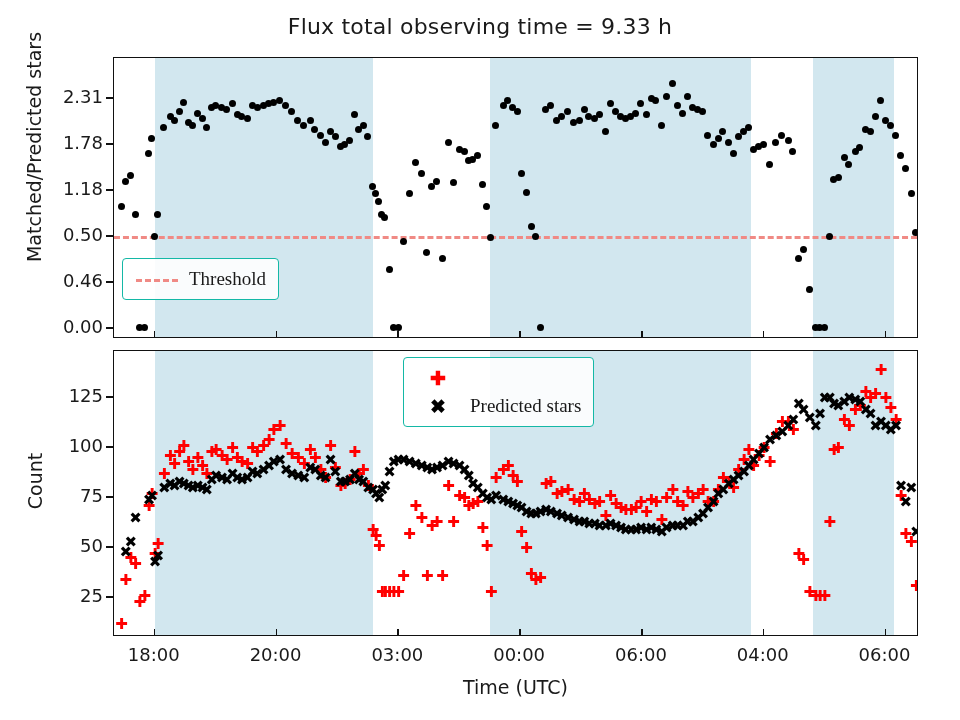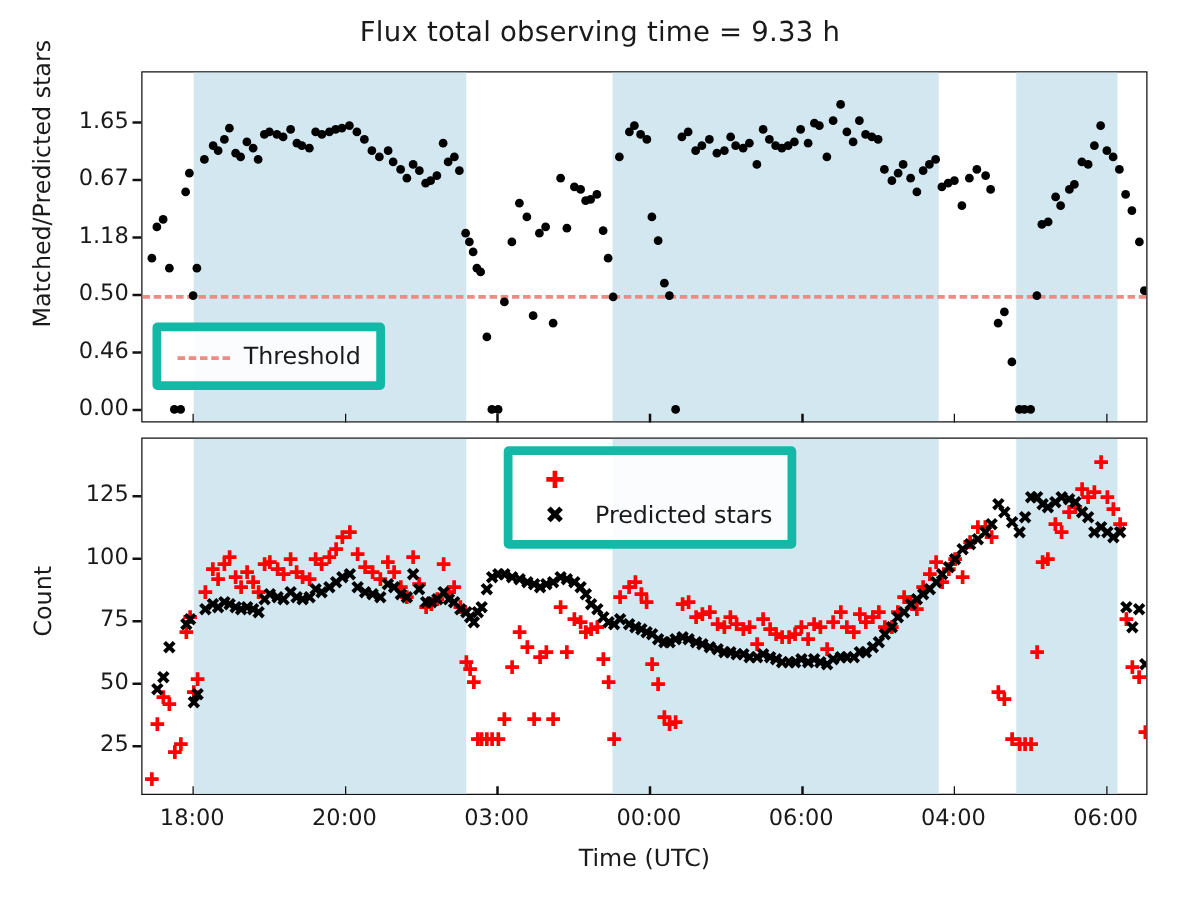--- a/index.html
+++ b/index.html
@@ -46,21 +46,21 @@
 
   .dot{position:absolute;width:7px;height:7px;border-radius:50%;background:#000;
        margin-left:-3.5px;margin-top:-3.5px;}
   .mk{position:absolute;font-size:15px;line-height:15px;font-weight:bold;
       margin-left:-6px;margin-top:-8px;font-family:"DejaVu Sans",sans-serif;}
   .mk.plus{color:#ff0000;}
   .mk.cross{color:#000000;}
 
   .legend{
     position:absolute;background:rgba(255,255,255,.88);
-    border:7px solid #14b8a6;border-radius:4px;padding:6px 12px 6px 8px;
+    border:1px solid #14b8a6;border-radius:4px;padding:6px 12px 6px 8px;font-family:Liberation Serif, serif;
   }
   .legend-row{display:flex;align-items:center;height:28px;}
   .legend-key{width:52px;text-align:center;flex:none;}
   .legend-text{font-size:19px;color:#1a1a1a;padding-left:6px;white-space:nowrap;}
   .key-dash{display:inline-block;width:42px;height:0;border-top:3px dashed #f08a85;vertical-align:middle;}
   .key-dot{display:inline-block;width:7px;height:7px;border-radius:50%;background:#000;}
   .key-plus{color:#ff0000;font-size:19px;font-weight:bold;}
   .key-cross{color:#000;font-size:19px;font-weight:bold;}
 
   #legend-top{left:122px;top:258px;}
@@ -243,23 +243,23 @@
   <div class="ylabel" id="ylabel-top">Matched/Predicted stars</div>
   <div id="yticks-top">
       <div class="ytick" style="left: 37px; top: 315.98px;">0.00</div>
       <div class="ytickmark" style="left: 106px; top: 326.98px; position: absolute;"></div>
       <div class="ytick" style="left: 37px; top: 270.065px;">0.46</div>
       <div class="ytickmark" style="left: 106px; top: 281.065px; position: absolute;"></div>
       <div class="ytick" style="left: 37px; top: 224.15px;">0.50</div>
       <div class="ytickmark" style="left: 106px; top: 235.15px; position: absolute;"></div>
       <div class="ytick" style="left: 37px; top: 178.235px;">1.18</div>
       <div class="ytickmark" style="left: 106px; top: 189.235px; position: absolute;"></div>
-      <div class="ytick" style="left: 37px; top: 132.32px;">0.67</div>
+      <div class="ytick" style="left: 37px; top: 132.32px;">1.78</div>
       <div class="ytickmark" style="left: 106px; top: 143.32px; position: absolute;"></div>
-      <div class="ytick" style="left: 37px; top: 86.4052px;">1.65</div>
+      <div class="ytick" style="left: 37px; top: 86.4052px;">2.31</div>
       <div class="ytickmark" style="left: 106px; top: 97.4052px; position: absolute;"></div>
     </div>
 
   <div class="legend" id="legend-top">
     <div class="legend-row">
       <span class="legend-key"><i class="key-dash"></i></span>
       <span class="legend-text">Threshold</span>
     </div>
   </div>
 

